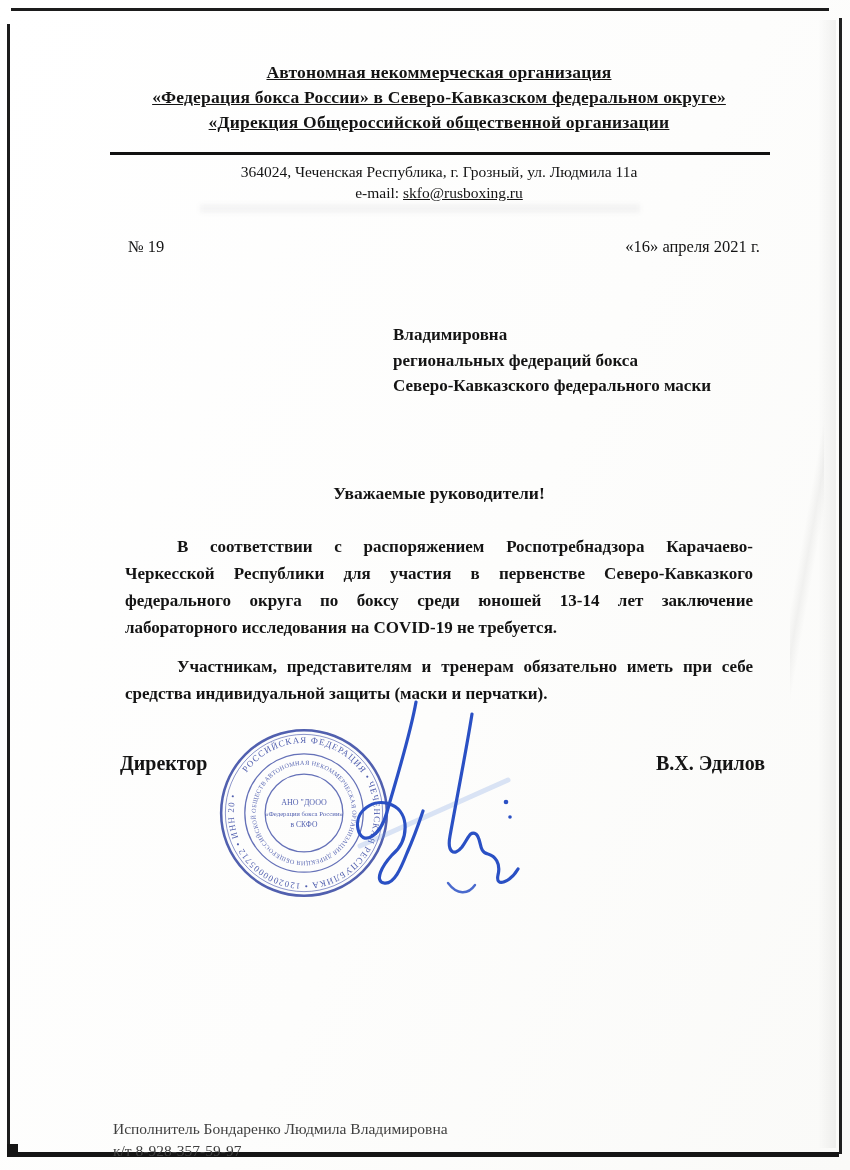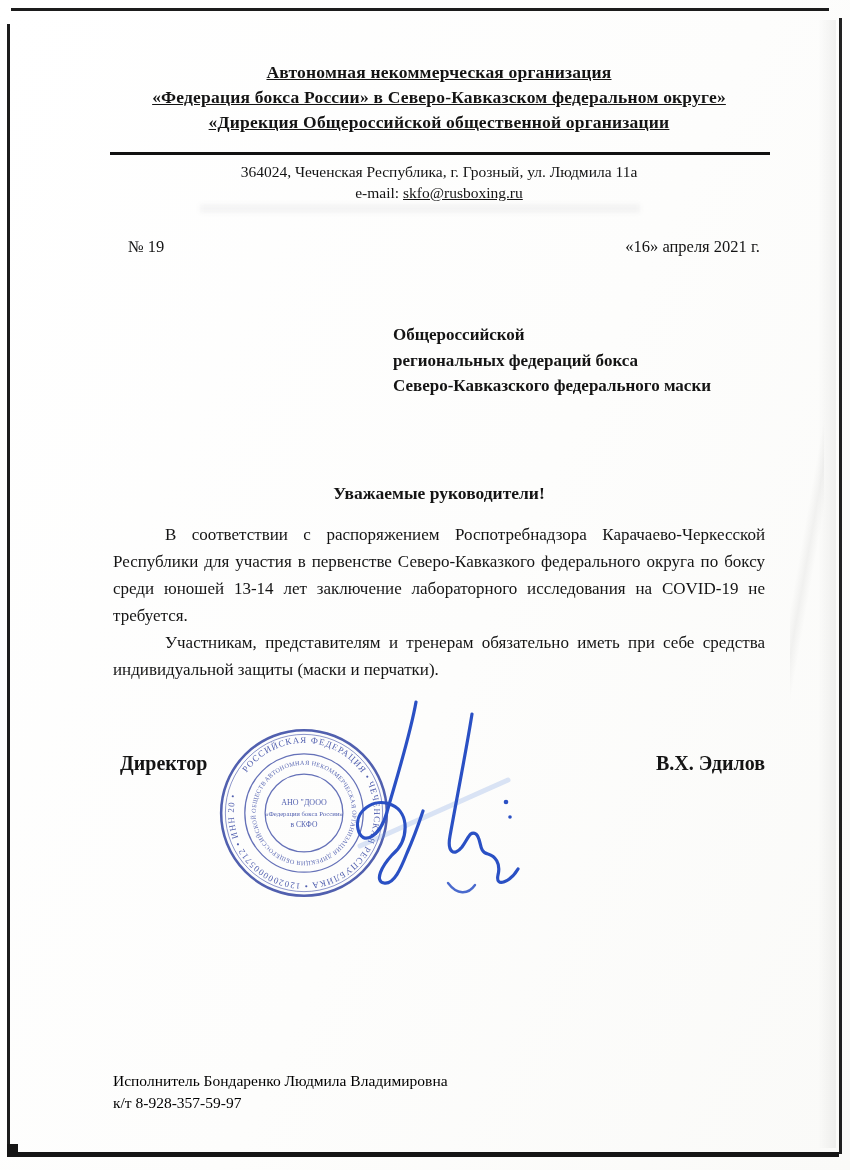--- a/index.html
+++ b/index.html
@@ -29,28 +29,28 @@
   .addr .email{text-decoration:underline;}
   .numrow{position:absolute;left:113px;top:237px;width:652px;font-size:16.5px;}
   .numrow .docnum{position:absolute;left:15px;top:0;}
   .numrow .docdate{position:absolute;right:5px;top:0;}
   .addressee{position:absolute;left:393px;top:322px;font-weight:bold;
     font-size:17px;line-height:25.5px;}
   .salut{position:absolute;left:113px;top:483px;width:652px;text-align:center;
     font-weight:bold;font-size:17.5px;}
   .bodytext{position:absolute;left:113px;top:521px;width:652px;
     font-size:17px;line-height:27px;text-align:justify;}
-  .bodytext p{margin:0;text-indent:52px;}
+  .bodytext p{margin:12px;text-indent:52px;font-weight:bold;}
   .signrow{position:absolute;left:120px;top:752px;width:645px;
     font-weight:bold;font-size:20px;}
   .signrow .signer-name{position:absolute;right:0;top:0;}
   .stampwrap{position:absolute;left:211px;top:720px;width:186px;height:186px;
     opacity:0.92;filter:blur(0.4px);}
   .sigwrap{position:absolute;left:330px;top:684px;width:195px;height:218px;}
-  .footer{position:absolute;left:113px;top:1070px;font-size:15.5px;line-height:22px;color:#000000;}
+  .footer{position:absolute;left:113px;top:1118px;font-size:15.5px;line-height:22px;color:#404040;}
 </style>
 </head>
 <body>
 
 <div class="paper"></div>
 <div class="frame-top"></div>
 <div class="frame-left"></div>
 <div class="frame-right"></div>
 <div class="frame-bottom"></div>
 <div class="frame-corner"></div>
@@ -70,21 +70,21 @@
   <div>364024, Чеченская Республика, г. Грозный, ул. Людмила 11а</div>
   <div><span>e-mail: </span><span class="email">skfo@rusboxing.ru</span></div>
 </div>
 
 <div class="numrow">
   <span class="docnum">№ 19</span>
   <span class="docdate">«16» апреля 2021 г.</span>
 </div>
 
 <div class="addressee">
-  <div>Общероссийской</div>
+  <div>Владимировна</div>
   <div>региональных федераций бокса</div>
   <div>Северо-Кавказского федерального маски</div>
 </div>
 
 <div class="salut">Уважаемые руководители!</div>
 
 <div class="bodytext">
   <p>В соответствии с распоряжением Роспотребнадзора Карачаево-Черкесской Республики для участия в первенстве Северо-Кавказкого федерального округа по боксу среди юношей 13-14 лет заключение лабораторного исследования на COVID-19 не требуется.</p>
   <p>Участникам, представителям и тренерам обязательно иметь при себе средства индивидуальной защиты (маски и перчатки).</p>
 </div>

